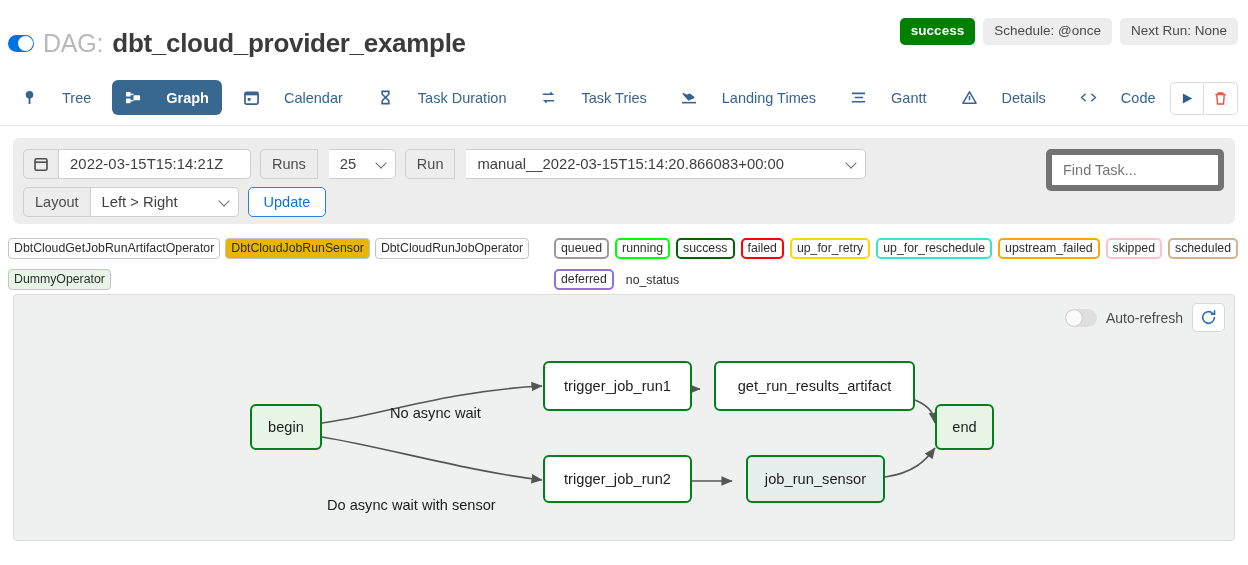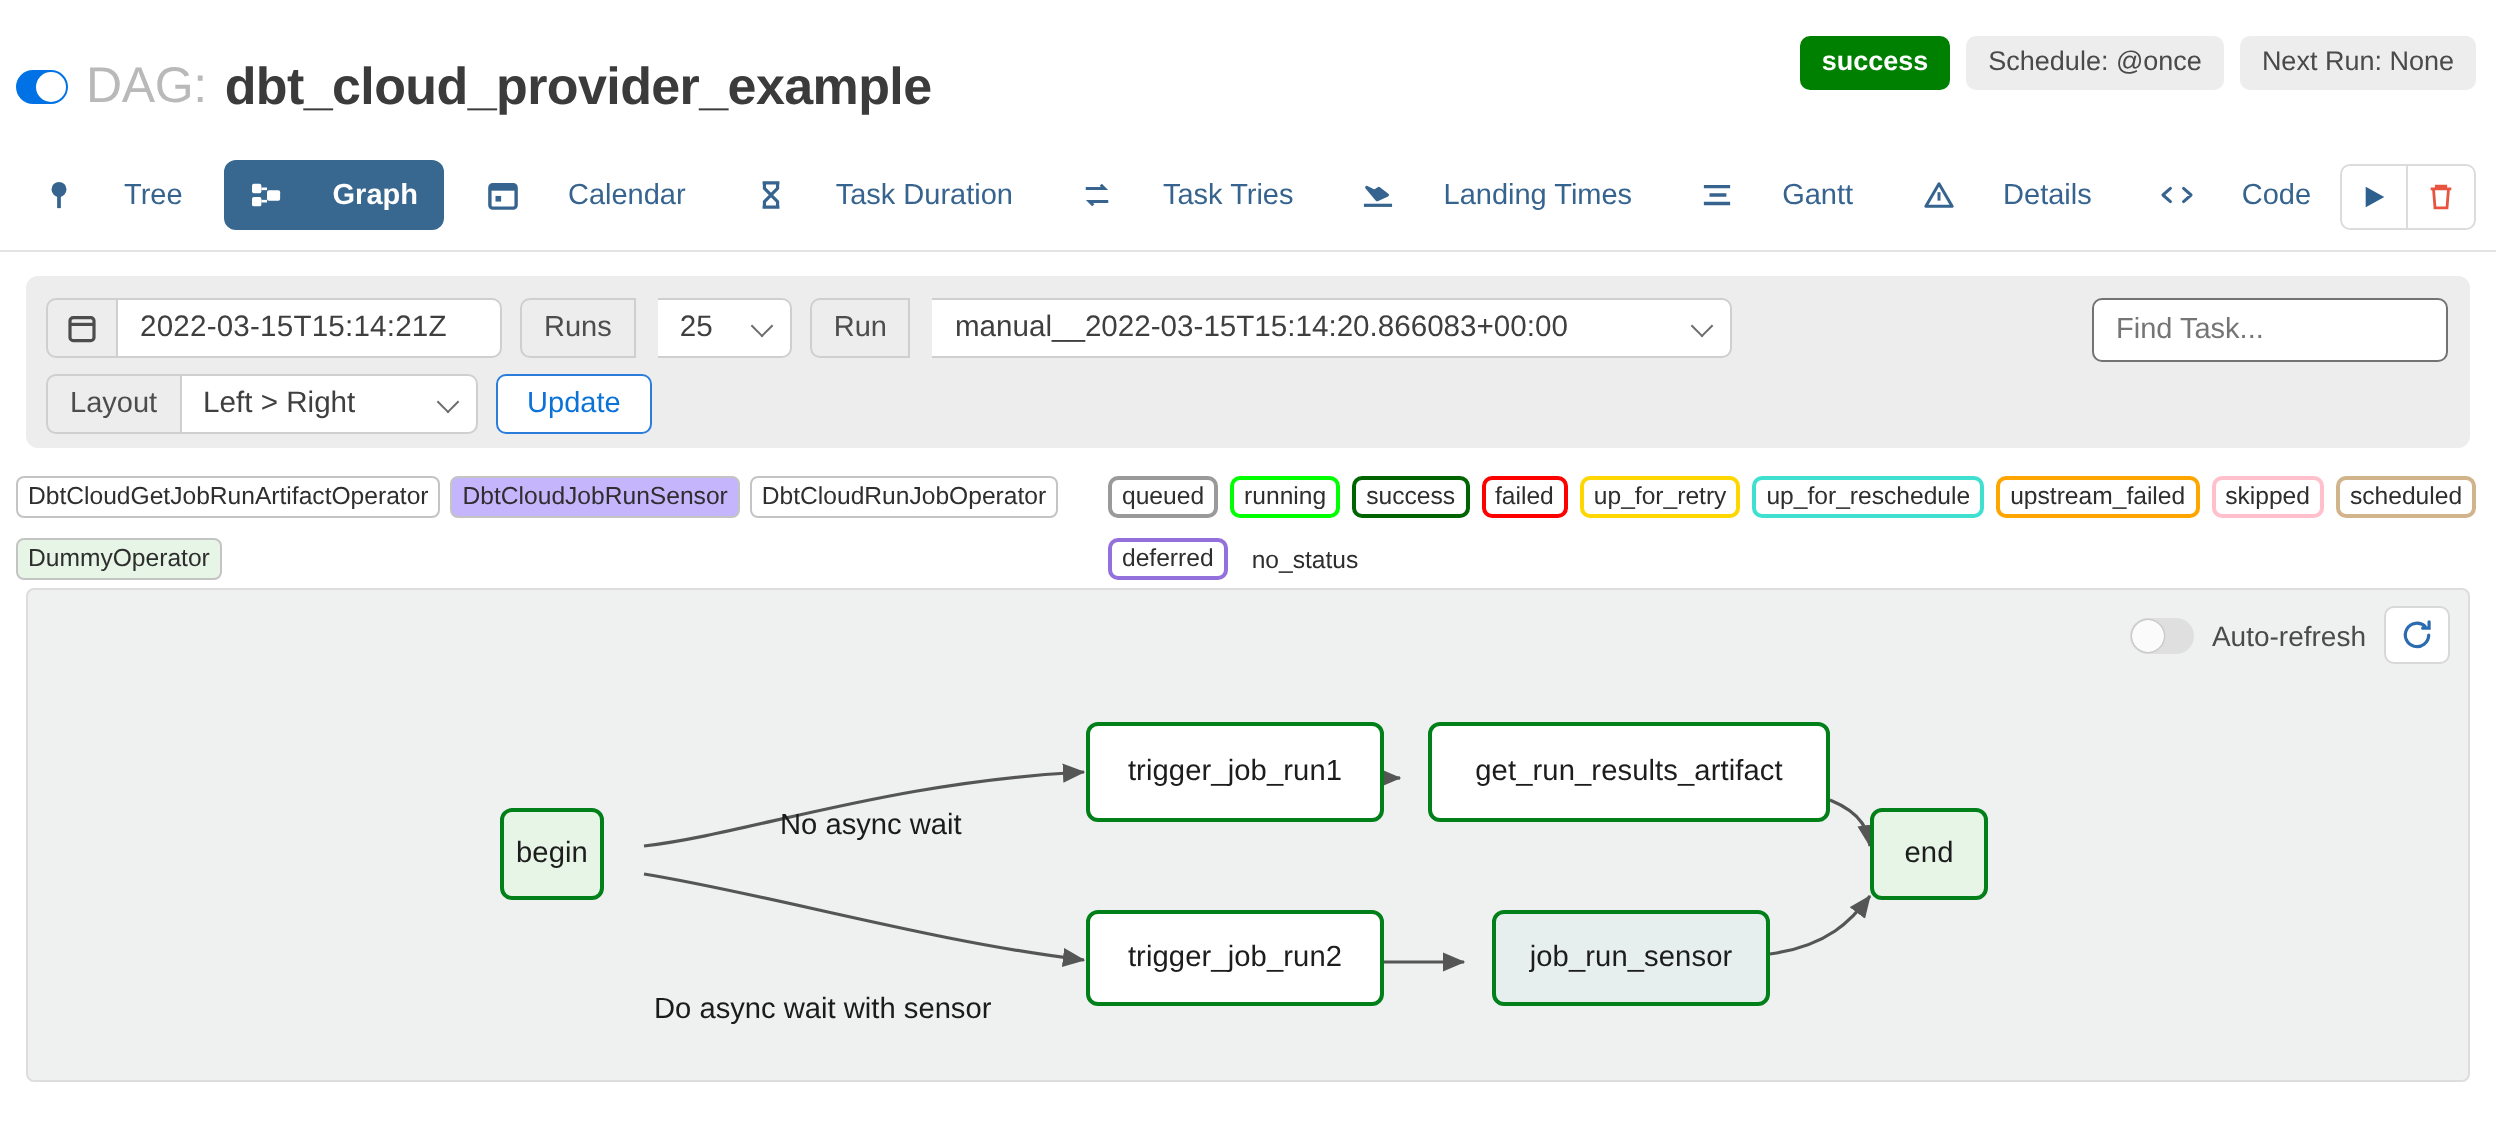--- a/index.html
+++ b/index.html
@@ -130,21 +130,21 @@
 
   .btn-update {
     background: #ffffff; border: 1px solid #2b7ddb;
     color: #0b72d8; font-size: 14.5px; font-weight: 500;
     padding: 6px 15px; border-radius: 5px; margin-left: 9px;
     cursor: pointer; display:flex; align-items:center;
   }
   .find-task {
     position: absolute; right: 11px; top: 11px;
     width: 178px;
-    background: #ffffff; border: 1px solid #737373;
+    background: #ffffff; border: 6px solid #737373;
     border-radius: 5px; padding: 7px 11px;
     font-size: 14.5px; color: #8d8d8d;
     outline: none;
     font-family: "Liberation Sans", sans-serif;
   }
 
   
   .legend {
     margin: 14px 6px 0 6px;
     display: flex; flex-wrap: wrap;
@@ -387,21 +387,21 @@
     </div>
     <div class="btn-update">Update</div>
   </div>
 
   <input class="find-task" placeholder="Find Task..." style="">
 </div>
 
 <div class="legend">
   <div class="legend-left">
     <span class="op-chip">DbtCloudGetJobRunArtifactOperator</span>
-    <span class="op-chip" style="background:#c4b5fd">DbtCloudJobRunSensor</span>
+    <span class="op-chip" style="background:#eab308">DbtCloudJobRunSensor</span>
     <span class="op-chip">DbtCloudRunJobOperator</span>
     <div style="width:100%"></div>
     <span class="op-chip" style="background:#e6f5e6">DummyOperator</span>
   </div>
 
   <div class="legend-right">
     <span class="st-chip" style="border-color:#9a9a9a">queued</span>
     <span class="st-chip" style="border-color:#00ff00">running</span>
     <span class="st-chip" style="border-color:#006400">success</span>
     <span class="st-chip" style="border-color:#ff0000">failed</span>
@@ -444,21 +444,21 @@
 
       <path d="M678,94 L686,94" fill="none" stroke="#555555" stroke-width="1.6" marker-end="url(#ah)"></path>
 
       <path d="M901,105 C918,112 920,121 921,128" fill="none" stroke="#555555" stroke-width="1.6" marker-end="url(#ah)"></path>
 
       <path d="M678,186 L718,186" fill="none" stroke="#555555" stroke-width="1.6" marker-end="url(#ah)"></path>
 
       <path d="M871,182 C900,178 912,165 921,153" fill="none" stroke="#555555" stroke-width="1.6" marker-end="url(#ah)"></path>
     </svg>
 
-    <div class="node dummy" style="left:236px; top:109px; width:52px; height:46px;">
+    <div class="node dummy" style="left:236px; top:109px; width:72px; height:46px;">
       <span>begin</span>
     </div>
 
     <div class="node" style="left:529px; top:66px; width:149px; height:50px;">
       <span>trigger_job_run1</span>
     </div>
 
     <div class="node" style="left:700px; top:66px; width:201px; height:50px;">
       <span>get_run_results_artifact</span>
     </div>

